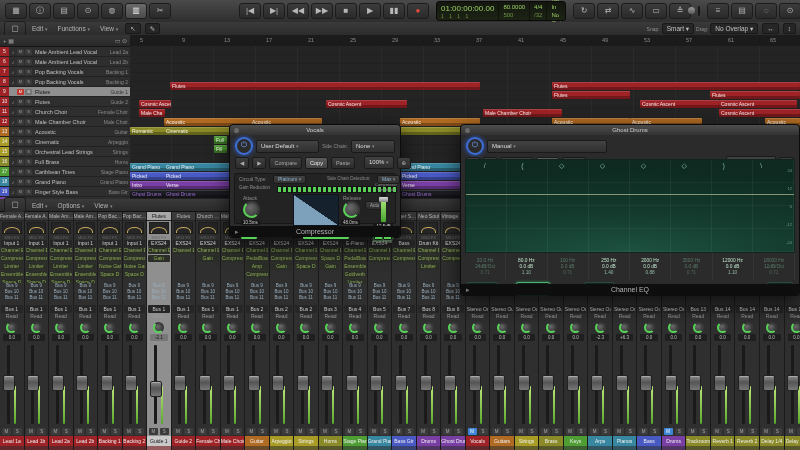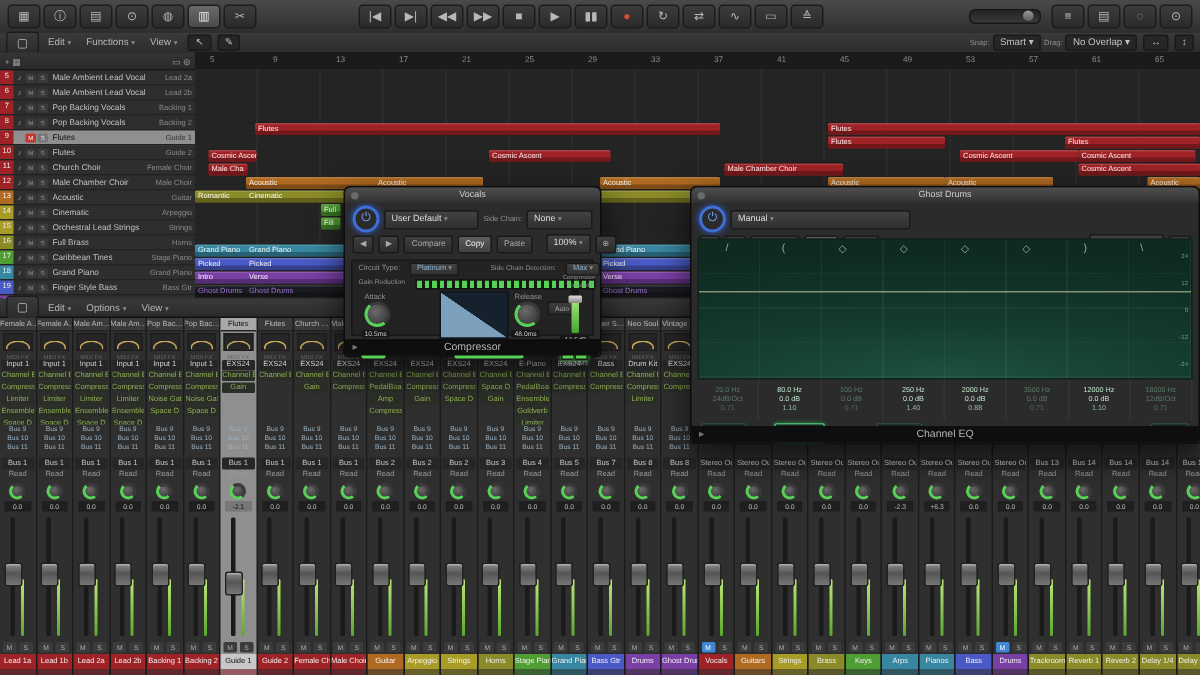--- a/index.html
+++ b/index.html
@@ -132,20 +132,38 @@
   <div id="tb-transport" style="display:flex;margin-left:66px">
       <div class="tbtn">|◀</div>
       <div class="tbtn">▶|</div>
       <div class="tbtn">◀◀</div>
       <div class="tbtn">▶▶</div>
       <div class="tbtn">■</div>
       <div class="tbtn">▶</div>
       <div class="tbtn">▮▮</div>
       <div class="tbtn" style="color: rgb(224, 74, 58);">●</div>
     </div>
+  <div id="lcd">
+    <div class="lcdsec" style="flex:1.4">
+      <div style="font-size:8px">01:00:00:00.00</div>
+      <small>1  1  1  1</small>
+    </div>
+    <div class="lcdsec">
+      <div class="lcd-r">80.0000</div>
+      <div class="lcd-r" style="color:#6f9446">500</div>
+    </div>
+    <div class="lcdsec">
+      <div class="lcd-r">4/4</div>
+      <div class="lcd-r" style="color:#6f9446">/32</div>
+    </div>
+    <div class="lcdsec" style="border-right:none">
+      <div class="lcd-r">No In</div>
+      <div class="lcd-r">No Out</div>
+    </div>
+  </div>
   <div id="tb-modes" style="display:flex">
       <div class="tbtn">↻</div>
       <div class="tbtn">⇄</div>
       <div class="tbtn">∿</div>
       <div class="tbtn">▭</div>
       <div class="tbtn">≙</div>
     </div>
   <div style="flex:1"></div>
   <div id="mvol">
       <span class="th"></span>

